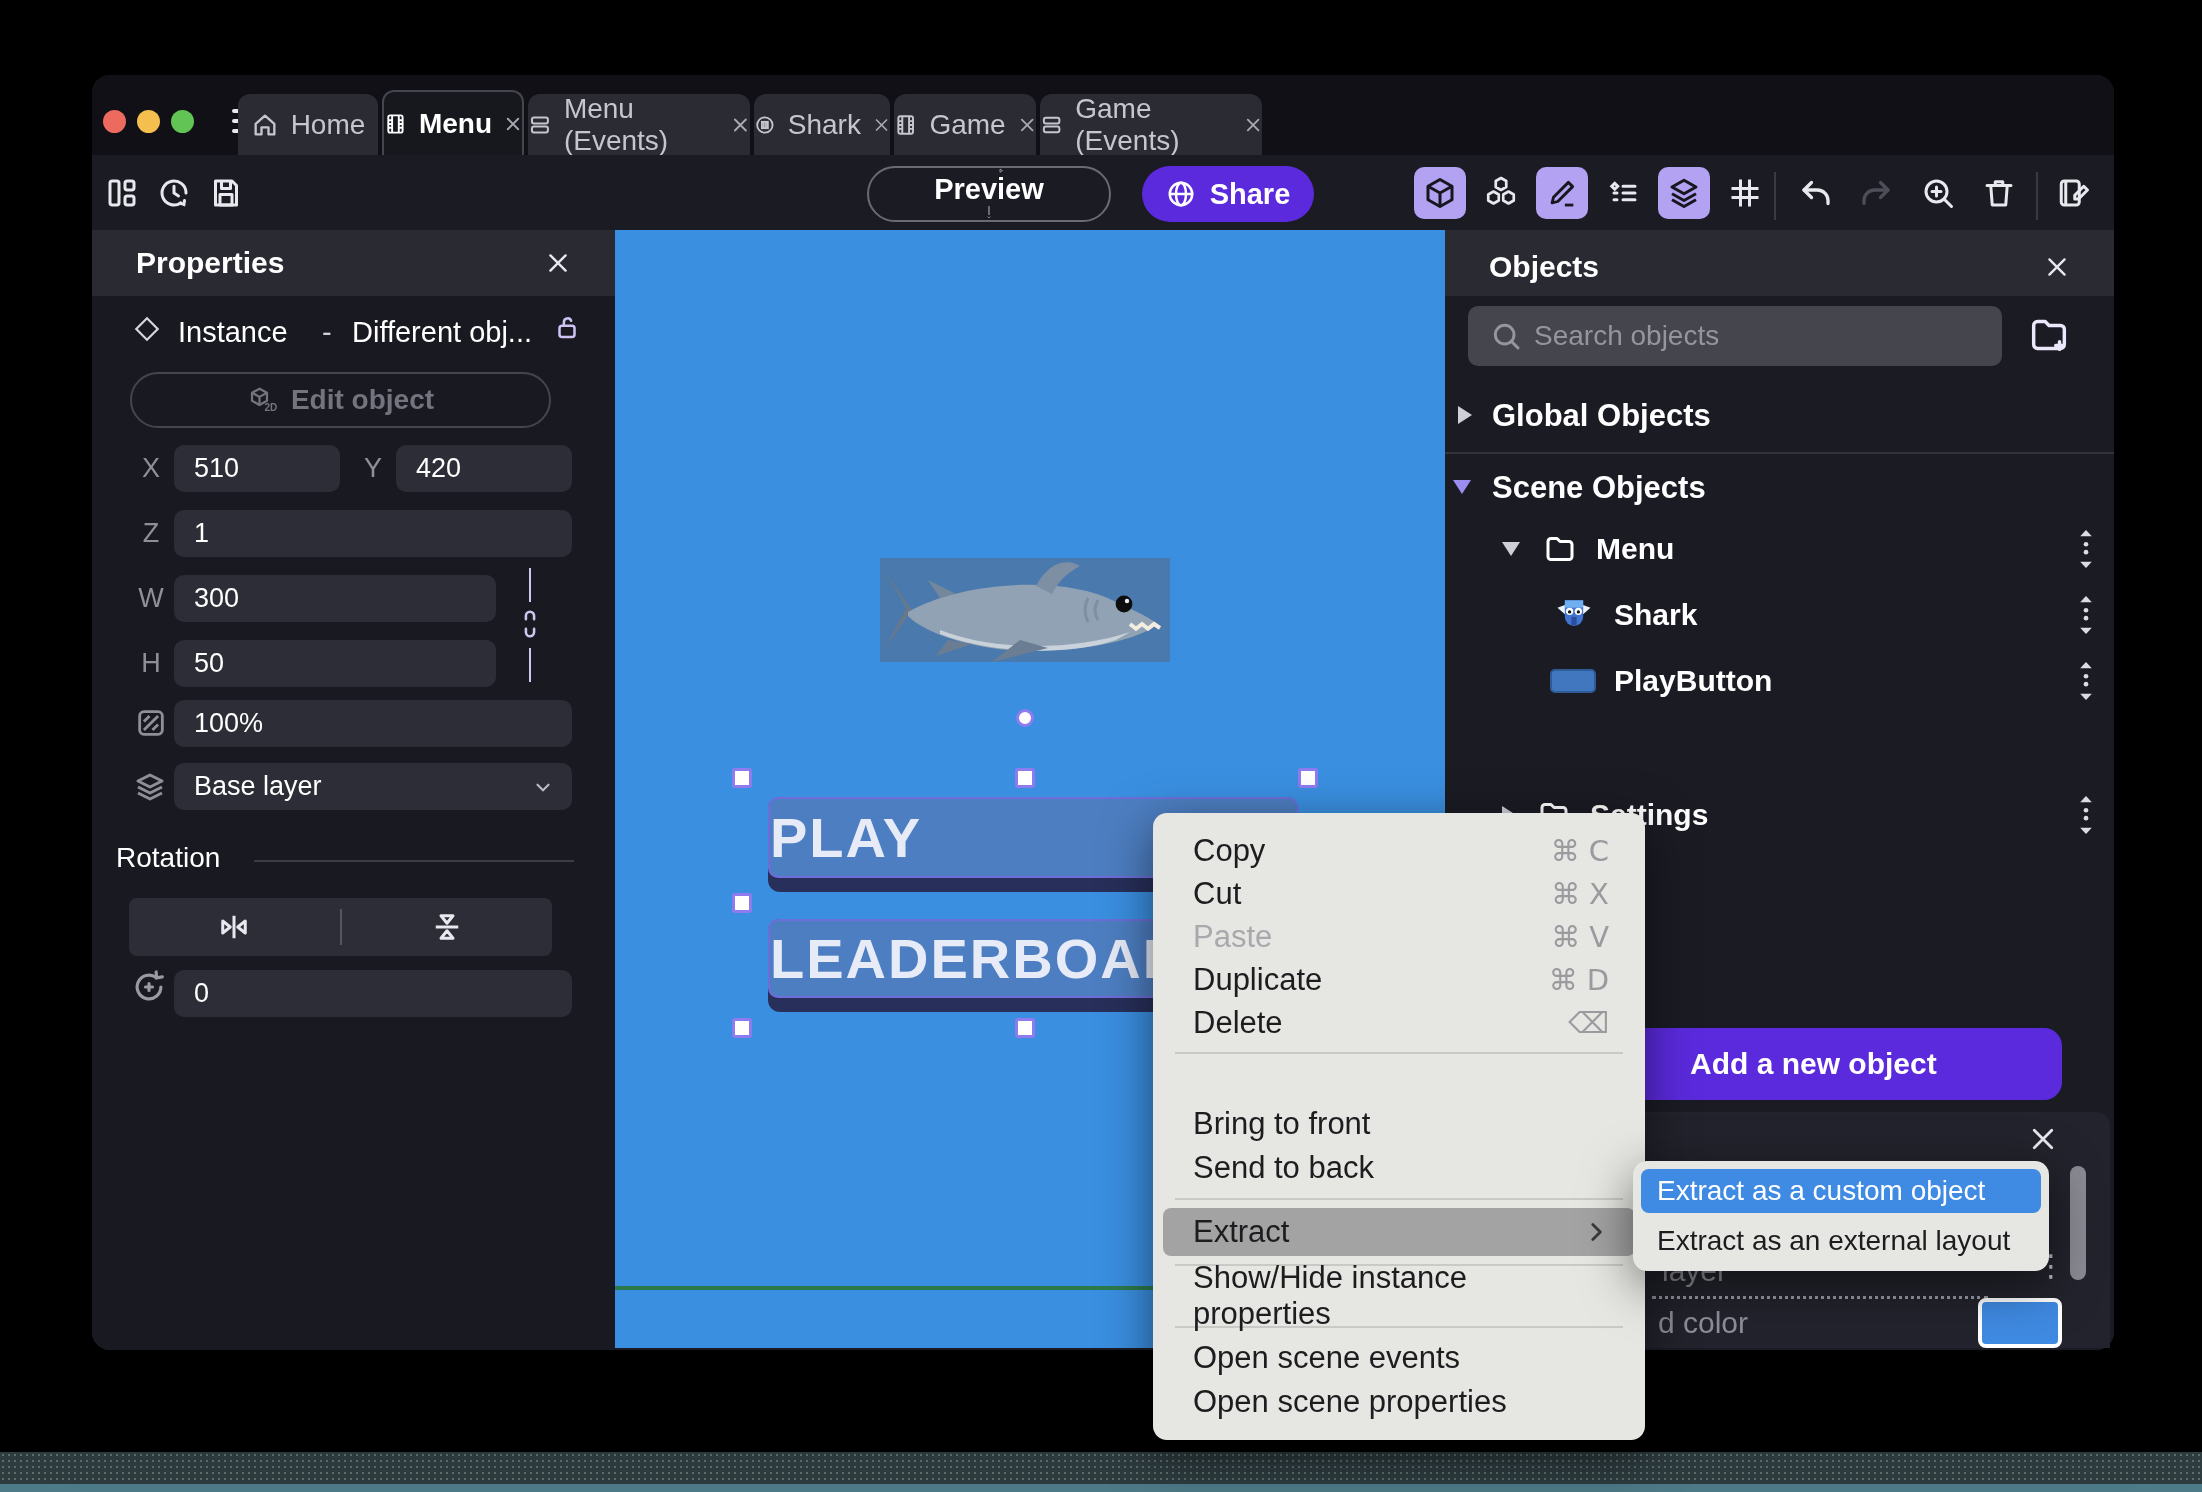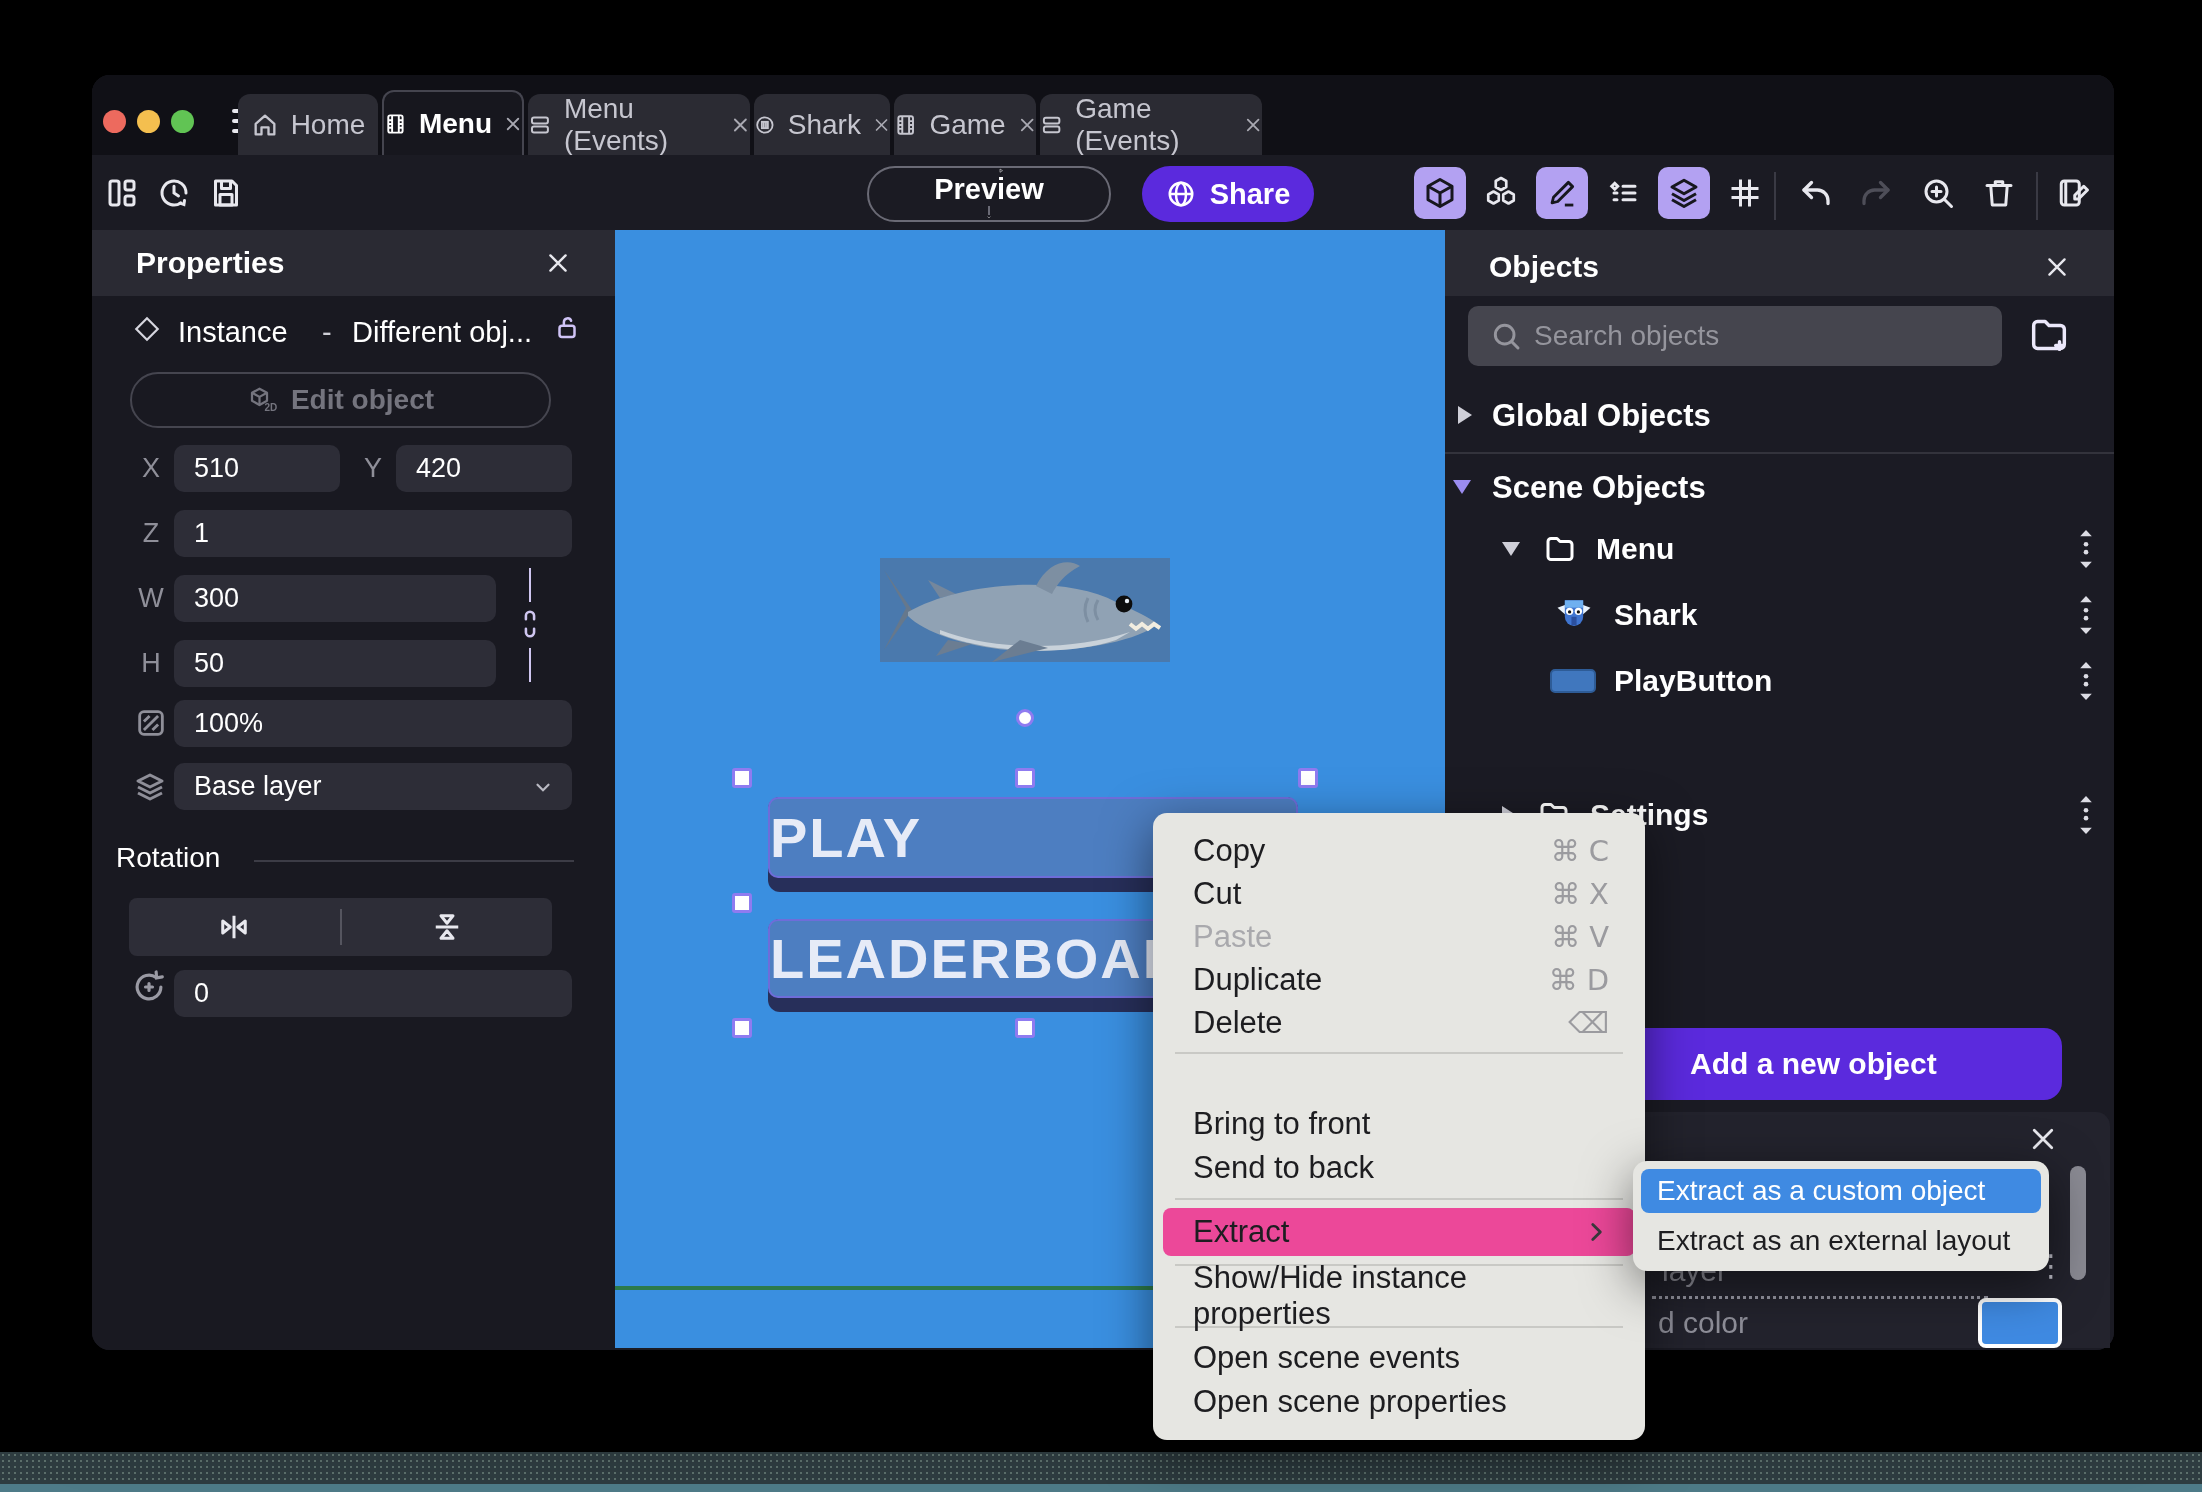--- a/index.html
+++ b/index.html
@@ -70,21 +70,21 @@
   .shandle{width:20px;height:20px;background:#fff;border:3px solid #8f7bf0;border-radius:3px;box-sizing:border-box;}
 
   
   .cmenu{left:1153px;top:813px;width:492px;background:#e6e6e2;border-radius:14px;z-index:50;
          box-shadow:0 14px 50px rgba(0,0,0,.5);padding:16px 0;box-sizing:border-box;}
   .cm-item{display:flex;justify-content:space-between;align-items:center;height:43px;
            padding:0 36px 0 40px;font-size:31px;color:#1d1d20;}
   .cm-item .sc{color:#9b9b9f;font-size:29px;font-family:"DejaVu Sans",sans-serif;}
   .cm-item.disabled{color:#a9a9ad;}
   .cm-div{height:2px;background:#c9c9c5;margin:8px 22px;}
-  .cm-extract{height:48px;margin:0 10px;background:#ec4899;border-radius:8px;display:flex;align-items:center;
+  .cm-extract{height:48px;margin:0 10px;background:#a3a3a3;border-radius:8px;display:flex;align-items:center;
               justify-content:space-between;padding:0 26px 0 30px;font-size:31px;color:#1d1d20;}
   .smenu{left:1633px;top:1161px;width:416px;background:#e6e6e2;border-radius:14px;z-index:60;
          box-shadow:0 14px 50px rgba(0,0,0,.5);padding:8px;box-sizing:border-box;}
   .sm-item{height:44px;display:flex;align-items:center;padding:0 16px;font-size:28px;border-radius:8px;color:#1d1d20;}
   .sm-item.hl{background:#3f8ae2;color:#fff;margin-bottom:6px;}
 
   .strip-noise{left:0;top:1452px;width:2202px;height:32px;background:#2e3c40;
                background-image:radial-gradient(#5c6f6b 1.2px,transparent 1.4px);background-size:6px 6px;}
   .strip-solid{left:0;top:1484px;width:2202px;height:8px;background:#4e7b88;}
 </style>

